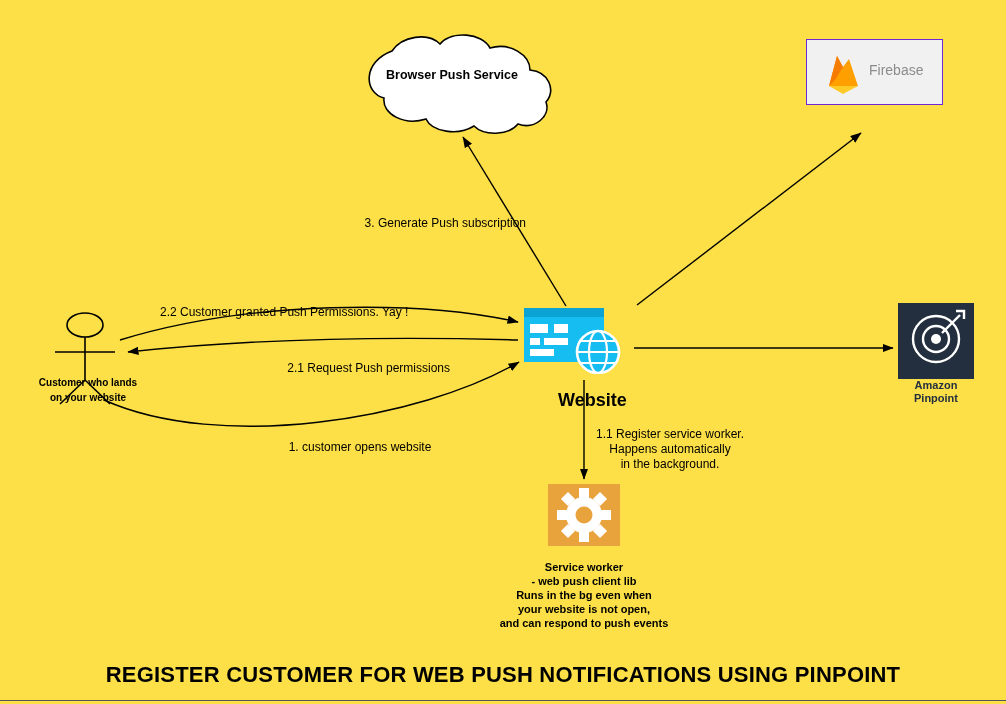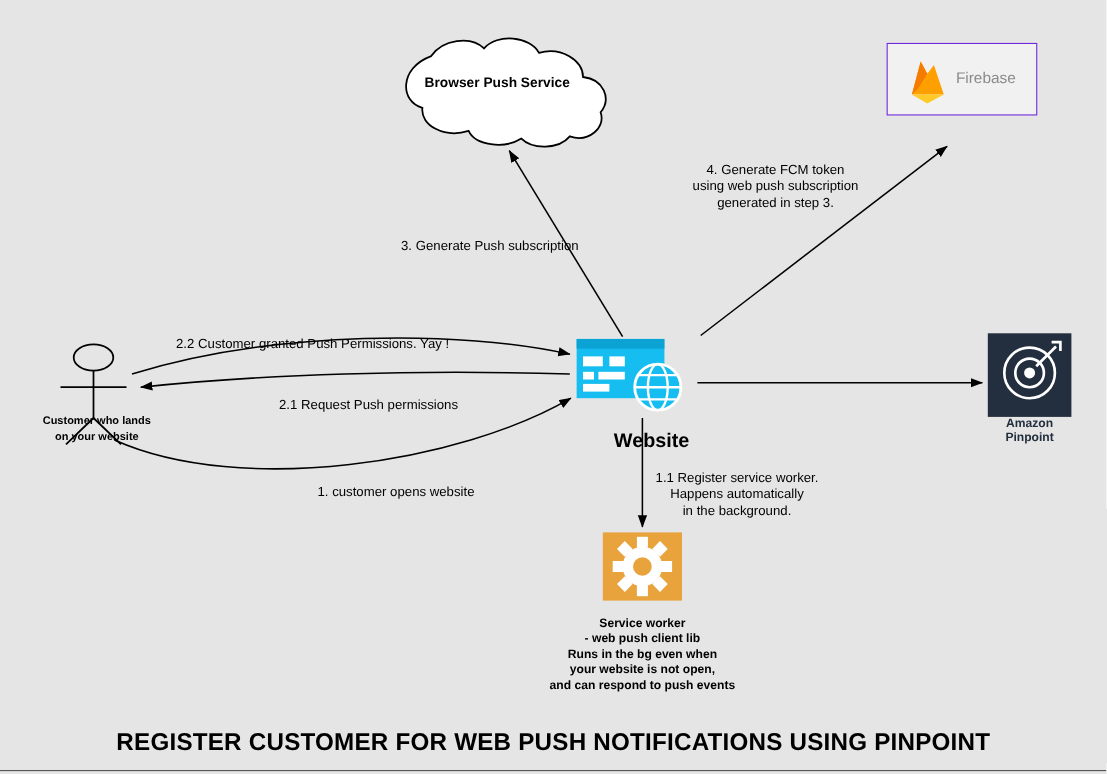--- a/index.html
+++ b/index.html
@@ -7,21 +7,21 @@
     padding: 0;
     background: #ffffff;
   }
   body {
     font-family: "Liberation Sans", sans-serif;
   }
   #canvas {
     position: relative;
     width: 1006px;
     height: 704px;
-    background: #e5e5e5;
+    background: #fde047;
     overflow: hidden;
   }
   #edges {
     position: absolute;
     left: 0;
     top: 0;
     width: 1006px;
     height: 704px;
   }
   .node {
@@ -142,21 +142,21 @@
   #lbl-step22 {
     left: 160px;
     top: 305px;
     width: 320px;
     text-align: left;
   }
   #lbl-step21 {
     left: 220px;
     top: 361px;
     width: 230px;
-    text-align: center;
+    text-align: right;
   }
   #lbl-step1 {
     left: 250px;
     top: 440px;
     width: 220px;
     text-align: center;
   }
   #lbl-step11 {
     left: 580px;
     top: 427px;
@@ -296,23 +296,20 @@
   <div class="lbl" id="sw-label">Service worker
 -  web push client lib
 Runs in the bg even when
 your website is not open,
 and can respond to push events</div>
 
   <div class="lbl lbl-bold" id="customer-label">Customer who lands
 on your website</div>
 
   <div class="lbl" id="lbl-step3">3. Generate Push subscription</div>
-  <div class="lbl" id="lbl-step4">4. Generate FCM token
-using web push subscription
-generated in step 3.</div>
   <div class="lbl" id="lbl-step22">2.2 Customer granted Push Permissions. Yay !</div>
   <div class="lbl" id="lbl-step21">2.1 Request Push permissions</div>
   <div class="lbl" id="lbl-step1">1. customer opens website</div>
   <div class="lbl" id="lbl-step11">1.1 Register service worker.
 Happens automatically
 in the background.</div>
 
   <div id="title">REGISTER CUSTOMER FOR WEB PUSH NOTIFICATIONS USING PINPOINT</div>
   <div id="bottom-rule"></div>
 </div>

